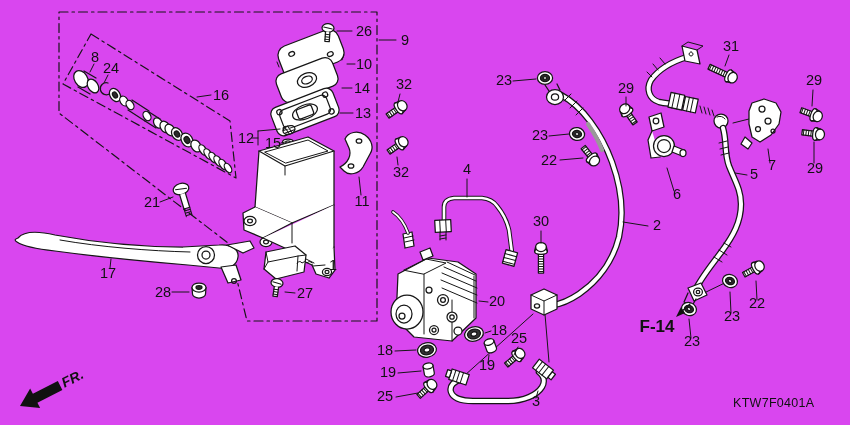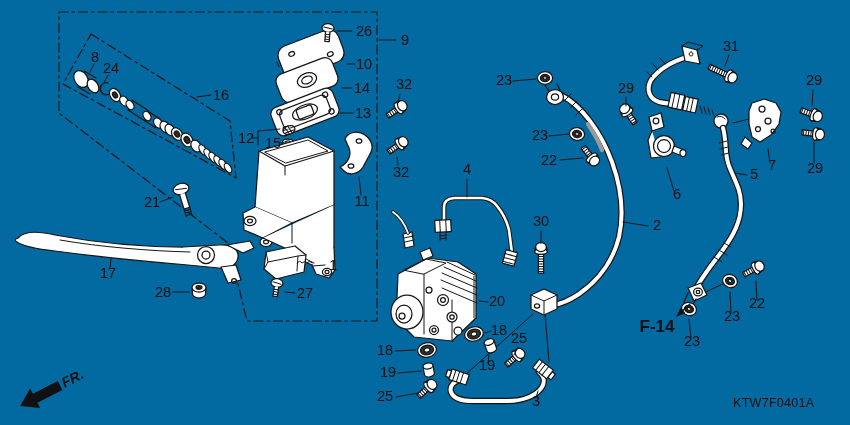--- a/index.html
+++ b/index.html
@@ -1,16 +1,16 @@
 <!DOCTYPE html>
 <html><head>
 <meta charset="utf-8">
 <style>
   html,body{margin:0;padding:0;width:850px;height:425px;overflow:hidden;background:#fff}
-  .canvas{position:relative;width:850px;height:425px;background:#0369a1}
+  .canvas{position:relative;width:850px;height:425px;background:#d946ef}
   svg{stroke:#161616;stroke-width:1.25;fill:none;stroke-linecap:round;stroke-linejoin:round}
   .dash{stroke-dasharray:9 4 2.5 4;stroke-width:1.2}
   .thin{stroke-width:1}
   text{stroke:none;fill:#111;font-family:"Liberation Sans",sans-serif}
   .callout{font-size:14.5px;text-anchor:middle}
   .ref{font-size:17px;font-weight:bold;text-anchor:middle}
   .code{font-size:12.5px;letter-spacing:.3px}
   .fr{font-size:14px;font-weight:bold;font-style:italic}
 </style>
 </head>

